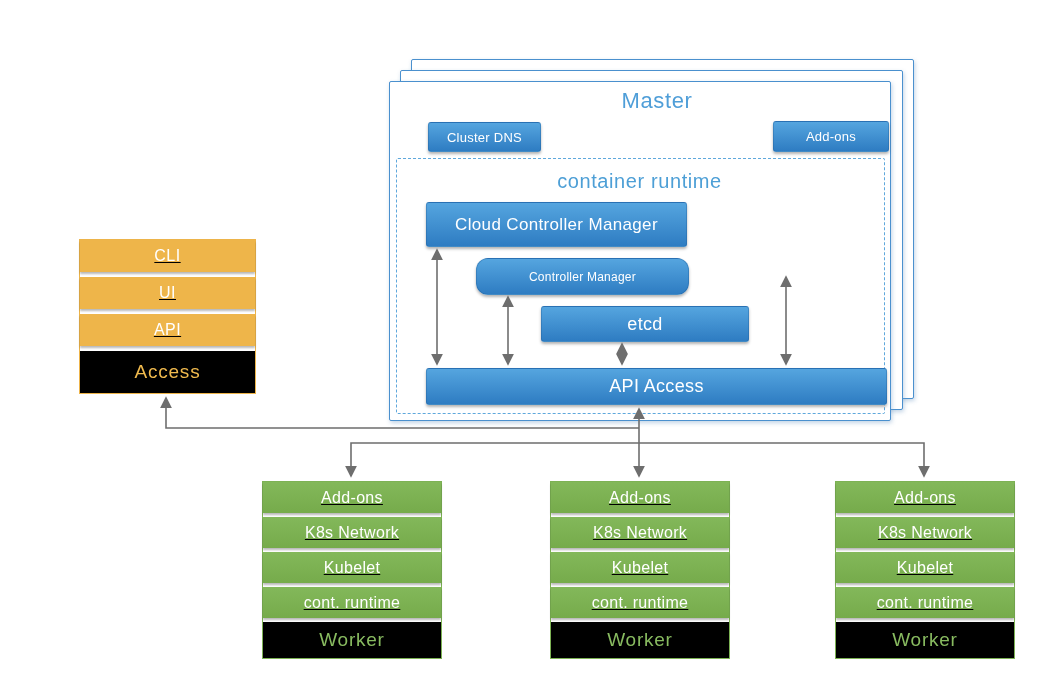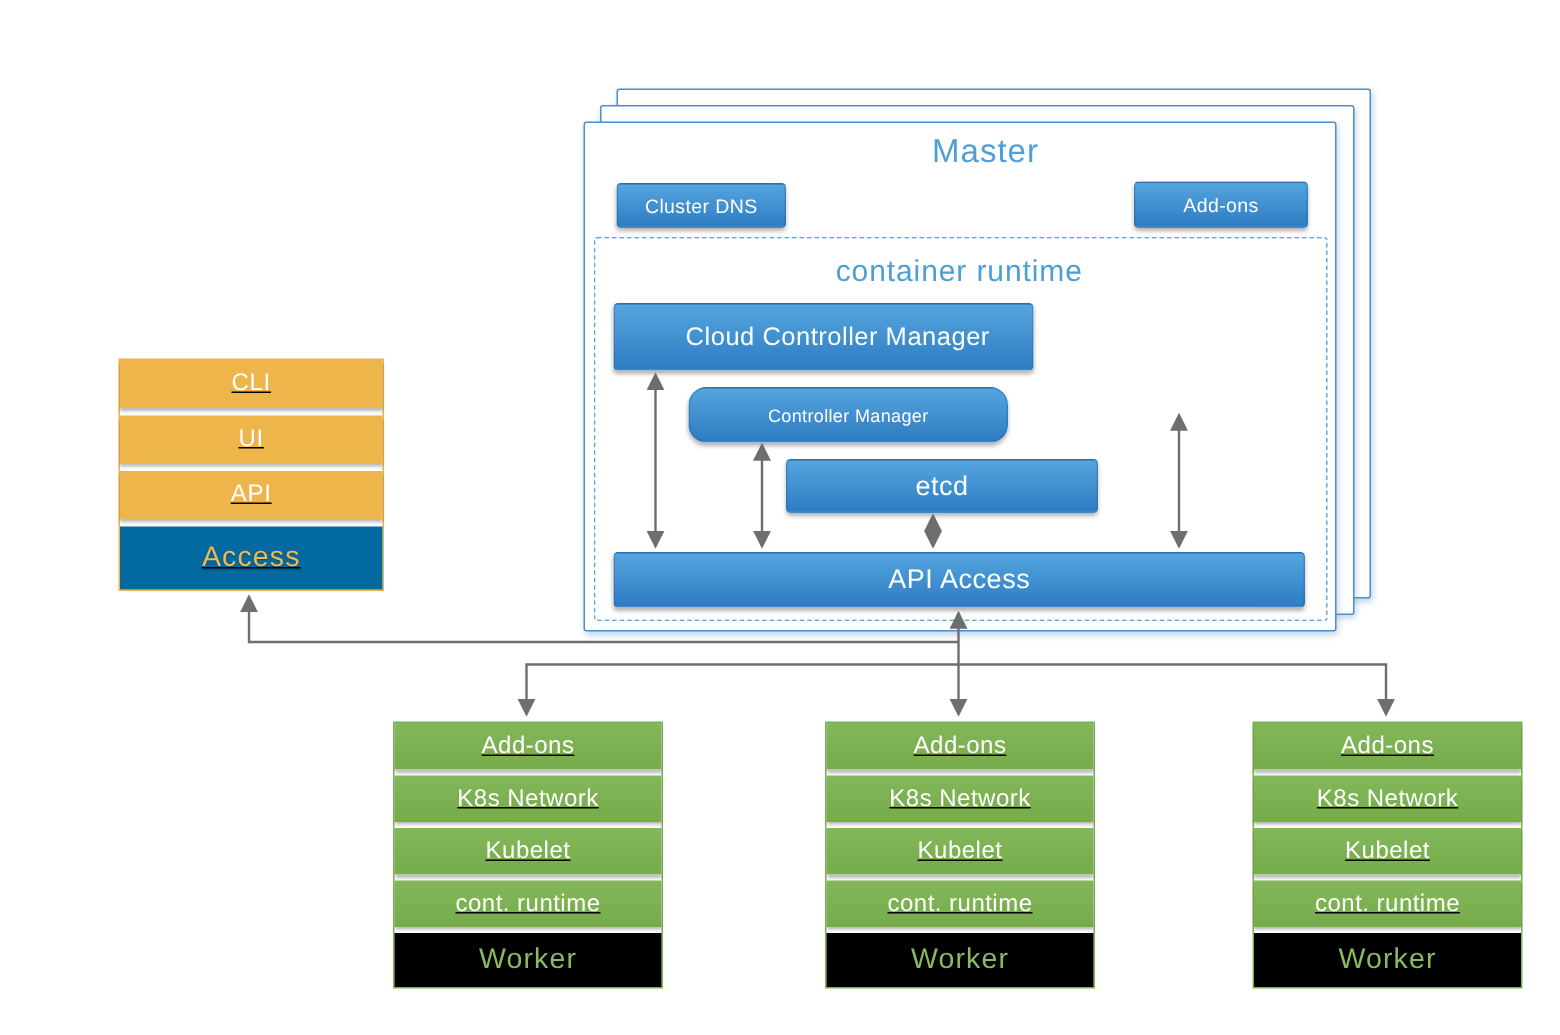--- a/index.html
+++ b/index.html
@@ -23,36 +23,36 @@
   }
   .runtime-title{
     position:absolute;left:396px;top:170px;width:487px;text-align:center;
     color:#4d9fd6;font-size:20px;letter-spacing:0.03em;
   }
   
   .blue-box{
     position:absolute;display:flex;align-items:center;justify-content:center;
     background:linear-gradient(180deg,#55a5df 0%,#2e7cc2 100%);
     color:#ffffff;border-radius:3px;border:1px solid rgba(32,92,152,0.35);
-    box-shadow:0 2px 3px rgba(0,0,0,0.3);letter-spacing:0.02em;
+    box-shadow:0 2px 3px rgba(0,0,0,0.3);letter-spacing:0.02em;margin-left:17px;
   }
   
   .stack{
     position:absolute;display:flex;flex-direction:column;background:#ffffff;text-decoration:underline;
   }
   .access-stack{left:79px;top:239px;width:175px;height:153px;border:1px solid #edb44a;gap:5px;}
   .access-row{
     height:32px;flex:0 0 32px;background:#eeb54a;color:#ffffff;font-size:16px;
     display:flex;align-items:center;justify-content:center;letter-spacing:0.03em;
     box-shadow:0 2px 2px rgba(0,0,0,0.28);
   }
   .access-base{
     flex:1 1 auto;display:flex;align-items:center;justify-content:center;
     color:#f0ba4e;font-size:19px;letter-spacing:0.04em;
-    text-shadow:0 1px 1px rgba(0,0,0,0.22);background:#0369a1;
+    text-shadow:0 1px 1px rgba(0,0,0,0.22);background:#000000;
   }
   
   .worker-stack{width:178px;height:176px;top:481px;border:1px solid #7db254;gap:4px;}
   .worker-row{
     height:31px;flex:0 0 31px;background:linear-gradient(180deg,#83b85a 0%,#76ab4b 100%);
     color:#ffffff;font-size:16px;display:flex;align-items:center;justify-content:center;
     letter-spacing:0.02em;box-shadow:0 2px 2px rgba(0,0,0,0.28);
   }
   .worker-base{
     flex:1 1 auto;display:flex;align-items:center;justify-content:center;
@@ -72,21 +72,21 @@
   <div class="panel" style="left:389px;top:81px;width:500px;height:338px;"></div>
 
   <div class="master-title">Master</div>
 
   <div class="blue-box" style="left:411px;top:122px;width:111px;height:28px;font-size:13px;">Cluster DNS</div>
   <div class="blue-box" style="left:756px;top:121px;width:114px;height:29px;font-size:13px;">Add-ons</div>
 
   <div class="dashed-panel"></div>
   <div class="runtime-title">container runtime</div>
 
-  <div class="blue-box" style="left:409px;top:202px;width:259px;height:43px;font-size:17px;padding-left:19px;">Cloud Controller Manager</div>
+  <div class="blue-box" style="left:409px;top:202px;width:259px;height:43px;font-size:17px;">Cloud Controller Manager</div>
   <div class="blue-box" style="left:459px;top:258px;width:211px;height:35px;font-size:12px;border-radius:12px;">Controller Manager</div>
   <div class="blue-box" style="left:524px;top:306px;width:206px;height:34px;font-size:18px;">etcd</div>
   <div class="blue-box" style="left:409px;top:368px;width:459px;height:35px;font-size:18px;">API Access</div>
 
   <div class="stack access-stack">
     <div class="access-row">CLI</div>
     <div class="access-row">UI</div>
     <div class="access-row">API</div>
     <div class="access-base">Access</div>
   </div>

